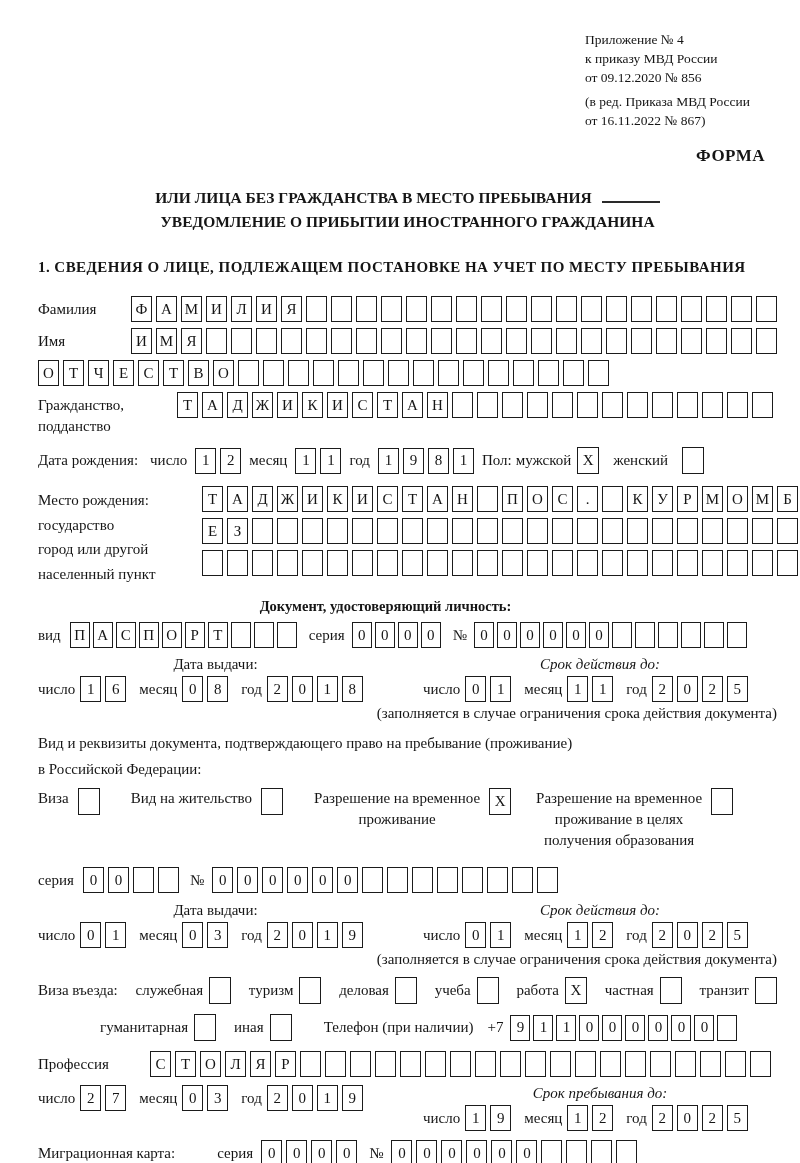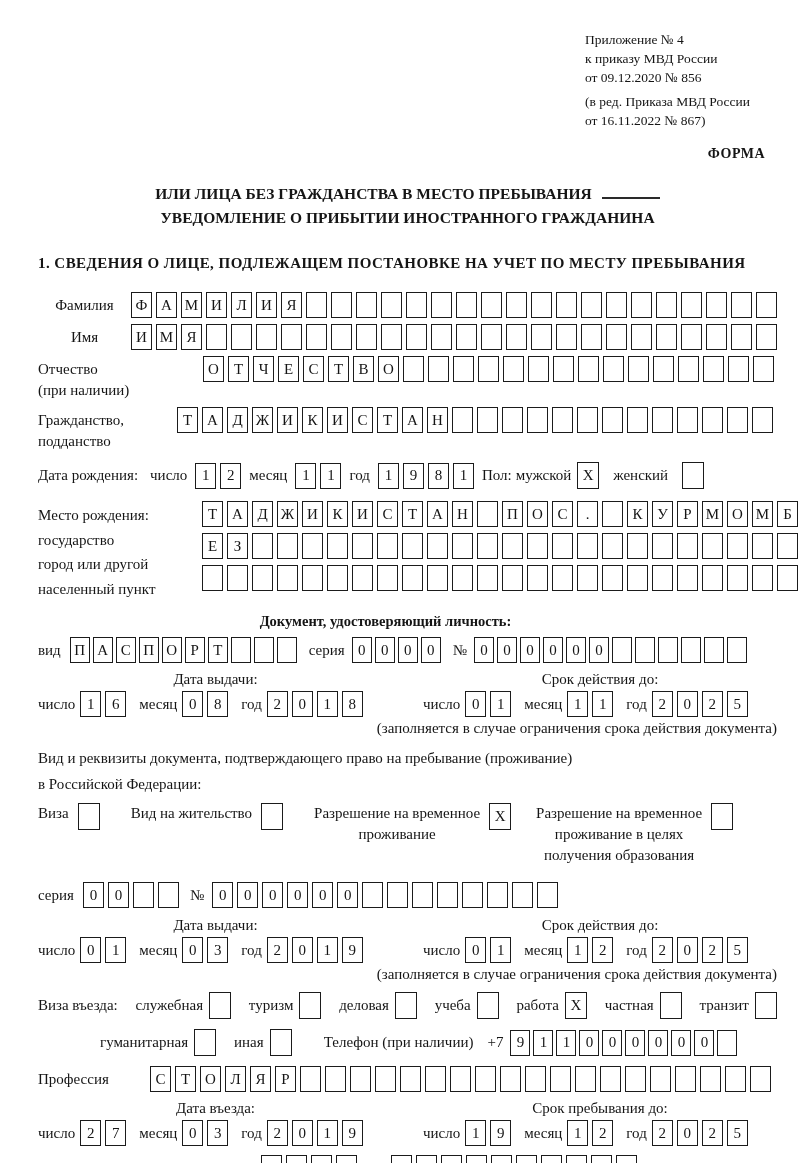--- a/index.html
+++ b/index.html
@@ -8,21 +8,21 @@
     width:800px; height:1163px;
     font-family:"Liberation Serif","DejaVu Serif",serif;
     color:#151515; font-size:15px;
     position:relative; overflow:hidden;
   }
   .page { padding:30px 23px 16px 38px; }
 
   
   .annex { margin-left:auto; width:192px; font-size:13.5px; line-height:19px; }
   .annex .rev { margin-top:5px; }
-  .forma { text-align:right; font-weight:bold; font-size:14px; margin:16px 12px 0 0; letter-spacing:.5px; }
+  .forma { text-align:right; font-weight:bold; font-size:17px; margin:16px 12px 0 0; letter-spacing:.5px; }
   .title { text-align:center; font-weight:bold; font-size:15.5px; line-height:24px; margin-top:20px; }
   .blank-underline { display:inline-block; width:58px; border-bottom:2.2px solid #2a2a2a; margin-left:10px; }
   .sec1 { font-weight:bold; font-size:15px; letter-spacing:.45px; margin:25px 0 20px; white-space:nowrap; }
 
   
   .boxes { display:inline-flex; flex:none; }
   .cbox {
     display:inline-flex; align-items:center; justify-content:center;
     width:21px; height:26px; border:1.7px solid #1b1b1b; margin-right:4px;
     font-size:15px; line-height:1; flex:none; background:#fff;
@@ -31,21 +31,21 @@
   .sm .cbox { width:20px; margin-right:3px; }
   .chkbox {
     display:inline-flex; align-items:center; justify-content:center;
     width:22px; height:27px; border:1.7px solid #1b1b1b;
     font-size:15px; line-height:1; flex:none; background:#fff;
   }
 
   
   .frow { display:flex; align-items:flex-start; margin-bottom:6px; }
   .flabel { flex:none; line-height:21px; padding-top:3px; }
-  .w85  { width:93px;text-align:center; }
+  .w85  { width:93px; }
   .w131 { width:139px; }
   .w157 { width:165px; }
   .w104 { width:112px; }
 
   .bd-row { display:flex; align-items:center; margin:10px 0 12px; }
   .bd-row .g-lbl { margin:0 8px; }
   .bd-row .g-lbl.first { margin-left:12px; }
 
   .bp-row { display:flex; align-items:flex-start; margin-bottom:12px; }
   .bp-labels { width:164px; flex:none; line-height:24.5px; padding-top:2px; }
@@ -54,21 +54,21 @@
   .doc-head { text-align:center; font-weight:bold; font-size:14.5px; margin:4px 44px 7px 0; }
 
   .vid-row { display:flex; align-items:center; margin-bottom:8px; }
   .vid-row .lab { margin-right:9px; }
   .vid-row .mid { margin:0 7px 0 12px; }
 
   .dates { display:flex; margin-bottom:2px; }
   .dcol-l { width:355px; flex:none; }
   .dcol-r { flex:1; }
   .dhdr { text-align:center; margin-bottom:3px; }
-  .dcol-r .dhdr { padding-left:30px; }
+  .dcol-r .dhdr { padding-left:30px;font-style:italic; }
   .dfields { display:flex; align-items:center; }
   .dcol-r .dfields { padding-left:30px; }
   .dfield { display:flex; align-items:center; margin-right:13px; }
   .dfield:last-child { margin-right:0; }
   .dfield .dlbl { margin-right:5px; }
   .note { text-align:right; font-size:15px; margin:3px 0 9px; }
 
   .intro { line-height:24px; margin-bottom:2px; }
 
   .res-row { display:flex; align-items:flex-start; margin:7px 0 16px; }
@@ -176,24 +176,20 @@
         <span class="cbox"></span>
         <span class="cbox"></span>
         <span class="cbox"></span>
         <span class="cbox"></span>
         <span class="cbox"></span>
         <span class="cbox"></span>
       </span>
   </div>
 
   <div class="frow">
-    <span class="flabel w157">
-      <span>Отчество</span><br>
-      <span>(при наличии)</span>
-    </span>
     <span class="boxes">
         <span class="cbox">О</span>
         <span class="cbox">Т</span>
         <span class="cbox">Ч</span>
         <span class="cbox">Е</span>
         <span class="cbox">С</span>
         <span class="cbox">Т</span>
         <span class="cbox">В</span>
         <span class="cbox">О</span>
         <span class="cbox"></span>
@@ -660,21 +656,20 @@
         <span class="cbox"></span>
         <span class="cbox"></span>
         <span class="cbox"></span>
         <span class="cbox"></span>
         <span class="cbox"></span>
       </span>
   </div>
 
   <div class="dates" style="margin-top:8px;">
     <div class="dcol-l">
-      <div class="dhdr">Дата въезда:</div>
       <div class="dfields">
         <span class="dfield">
             <span class="dlbl">число</span>
             <span class="boxes">
               <span class="cbox">2</span>
               <span class="cbox">7</span>
             </span>
           </span>
         <span class="dfield">
             <span class="dlbl">месяц</span>

